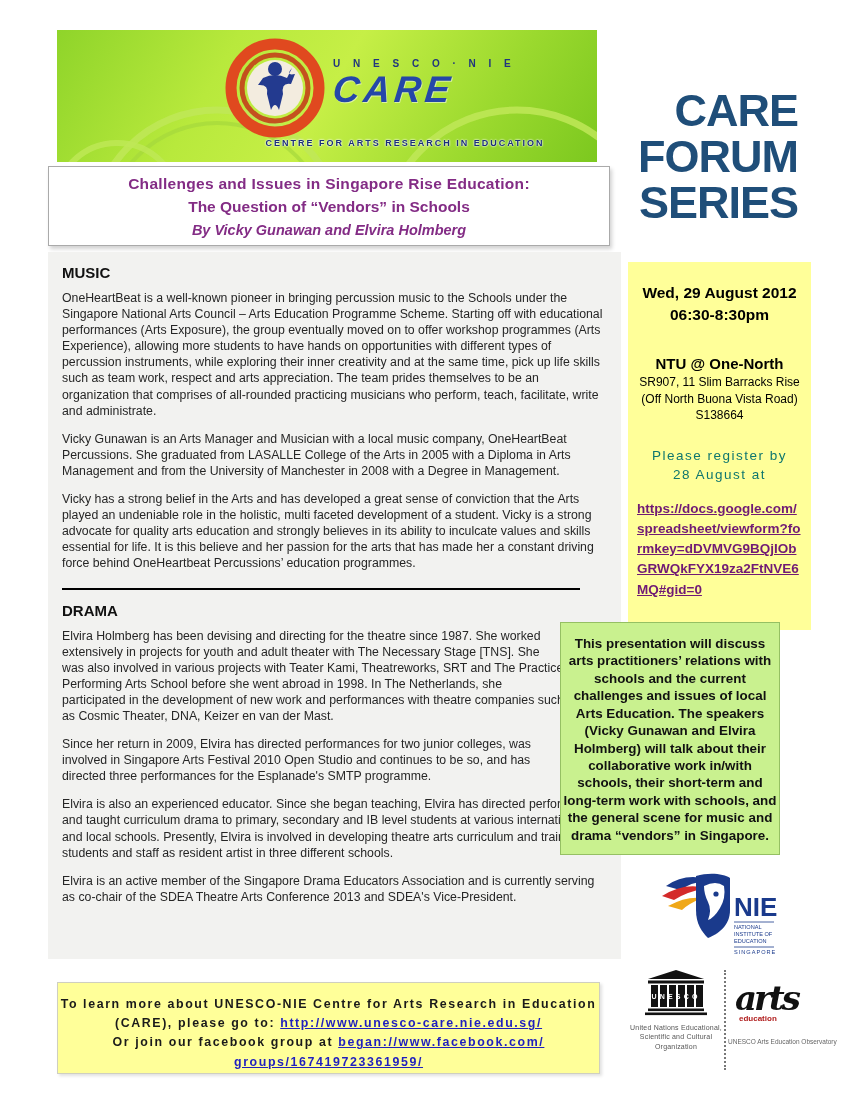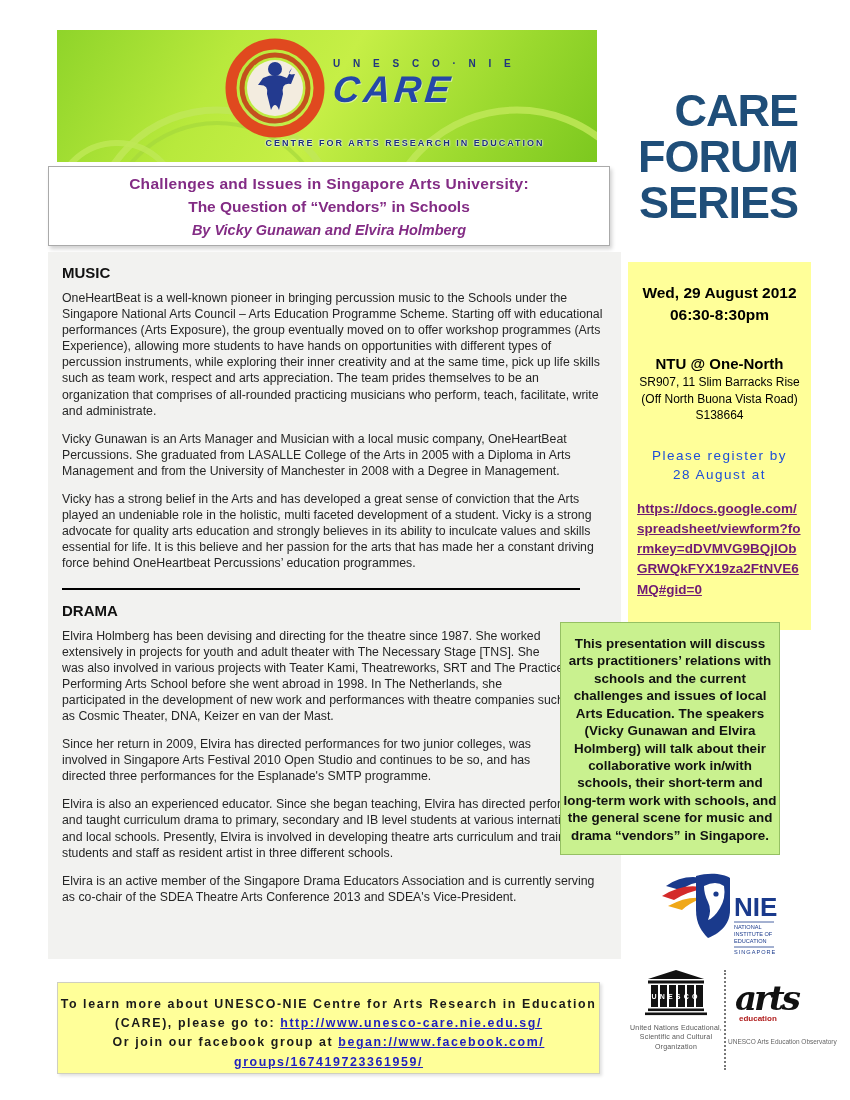--- a/index.html
+++ b/index.html
@@ -42,21 +42,21 @@
   .main-col p { font-size:12.3px; line-height:1.31; margin-bottom:12px; }
   .main-col p.narrow { max-width:502px; }
   .rule { border-top:2px solid #000; width:518px; margin:16px 0 12px 0; }
 
   
   .event-box { position:absolute; left:628px; top:262px; width:183px; min-height:368px;
     background:#ffff99; padding:20px 9px 16px 9px; text-align:center; color:#000; }
   .event-box .date, .event-box .time { font-size:15.5px; font-weight:bold; line-height:1.4; }
   .event-box .venue { font-size:15px; font-weight:bold; margin-top:30px; }
   .event-box .address { font-size:12px; line-height:1.35; margin-top:2px; }
-  .event-box .register-note { font-size:13.5px; letter-spacing:1.5px; color:#1d4ed8;
+  .event-box .register-note { font-size:13.5px; letter-spacing:1.5px; color:#0f766e;
     margin-top:24px; line-height:1.4; }
   .event-box .register-link { display:block; margin-top:14px; text-align:left;
     font-size:13.5px; font-weight:bold; color:#701a75; text-decoration:underline;
     word-break:break-all; line-height:1.5; }
 
   
   .abstract-box { position:absolute; left:560px; top:622px; width:220px; height:233px;
     background:#c9f18f; border:1px solid #95c063; padding:12px 2px; text-align:center;
     font-size:13.4px; font-weight:600; line-height:1.3; color:#111; z-index:3; }
 
@@ -107,21 +107,21 @@
     </div>
   </div>
 
   <div class="forum-series">
     <div>CARE</div>
     <div>FORUM</div>
     <div>SERIES</div>
   </div>
 
   <div class="title-box">
-    <div class="t1">Challenges and Issues in Singapore Arts University:</div>
+    <div class="t1">Challenges and Issues in Singapore Rise Education:</div>
     <div class="t2">The Question of “Vendors” in Schools</div>
     <div class="t3">By Vicky Gunawan and Elvira Holmberg</div>
   </div>
 
   <div class="main-col">
     <div class="sec-head">MUSIC</div>
     <p>OneHeartBeat is a well-known pioneer in bringing percussion music to the Schools under the Singapore National Arts Council – Arts Education Programme Scheme. Starting off with educational performances (Arts Exposure), the group eventually moved on to offer workshop programmes (Arts Experience), allowing more students to have hands on opportunities with different types of percussion instruments, while exploring their inner creativity and at the same time, pick up life skills such as team work, respect and arts appreciation. The team prides themselves to be an organization that comprises of all-rounded practicing musicians who perform, teach, facilitate, write and administrate.</p>
     <p>Vicky Gunawan is an Arts Manager and Musician with a local music company, OneHeartBeat Percussions. She graduated from LASALLE College of the Arts in 2005 with a Diploma in Arts Management and from the University of Manchester in 2008 with a Degree in Management.</p>
     <p>Vicky has a strong belief in the Arts and has developed a great sense of conviction that the Arts played an undeniable role in the holistic, multi faceted development of a student. Vicky is a strong advocate for quality arts education and strongly believes in its ability to inculcate values and skills essential for life. It is this believe and her passion for the arts that has made her a constant driving force behind OneHeartbeat Percussions’ education programmes.</p>
     <div class="rule"></div>

